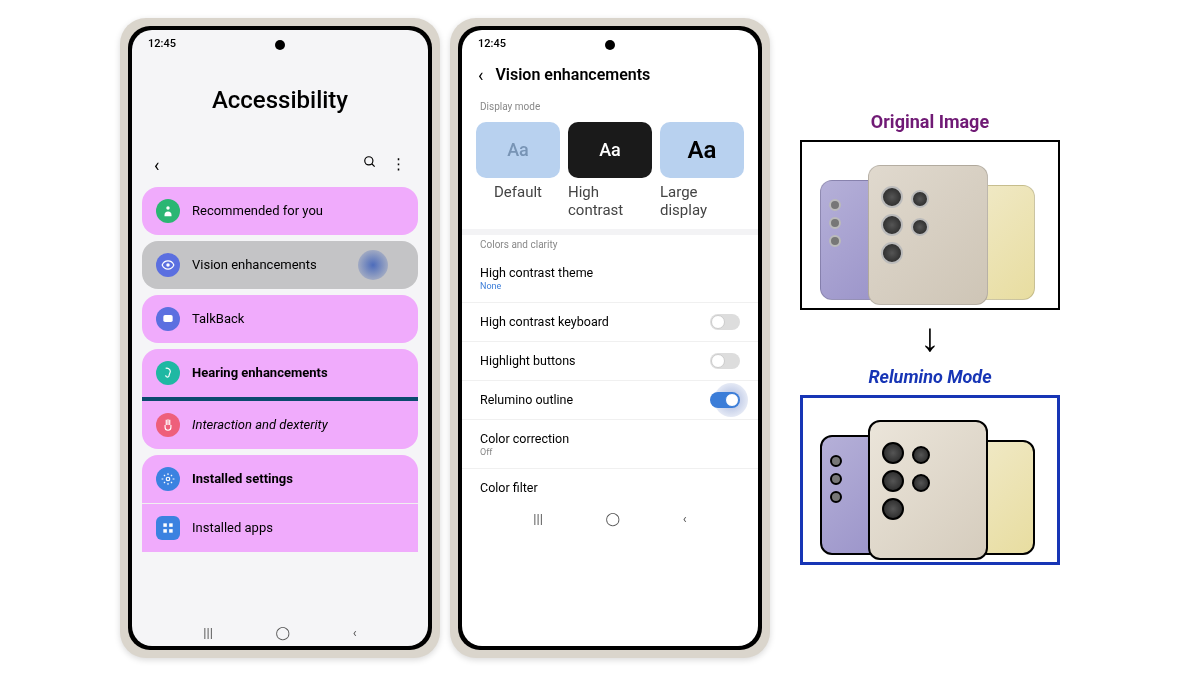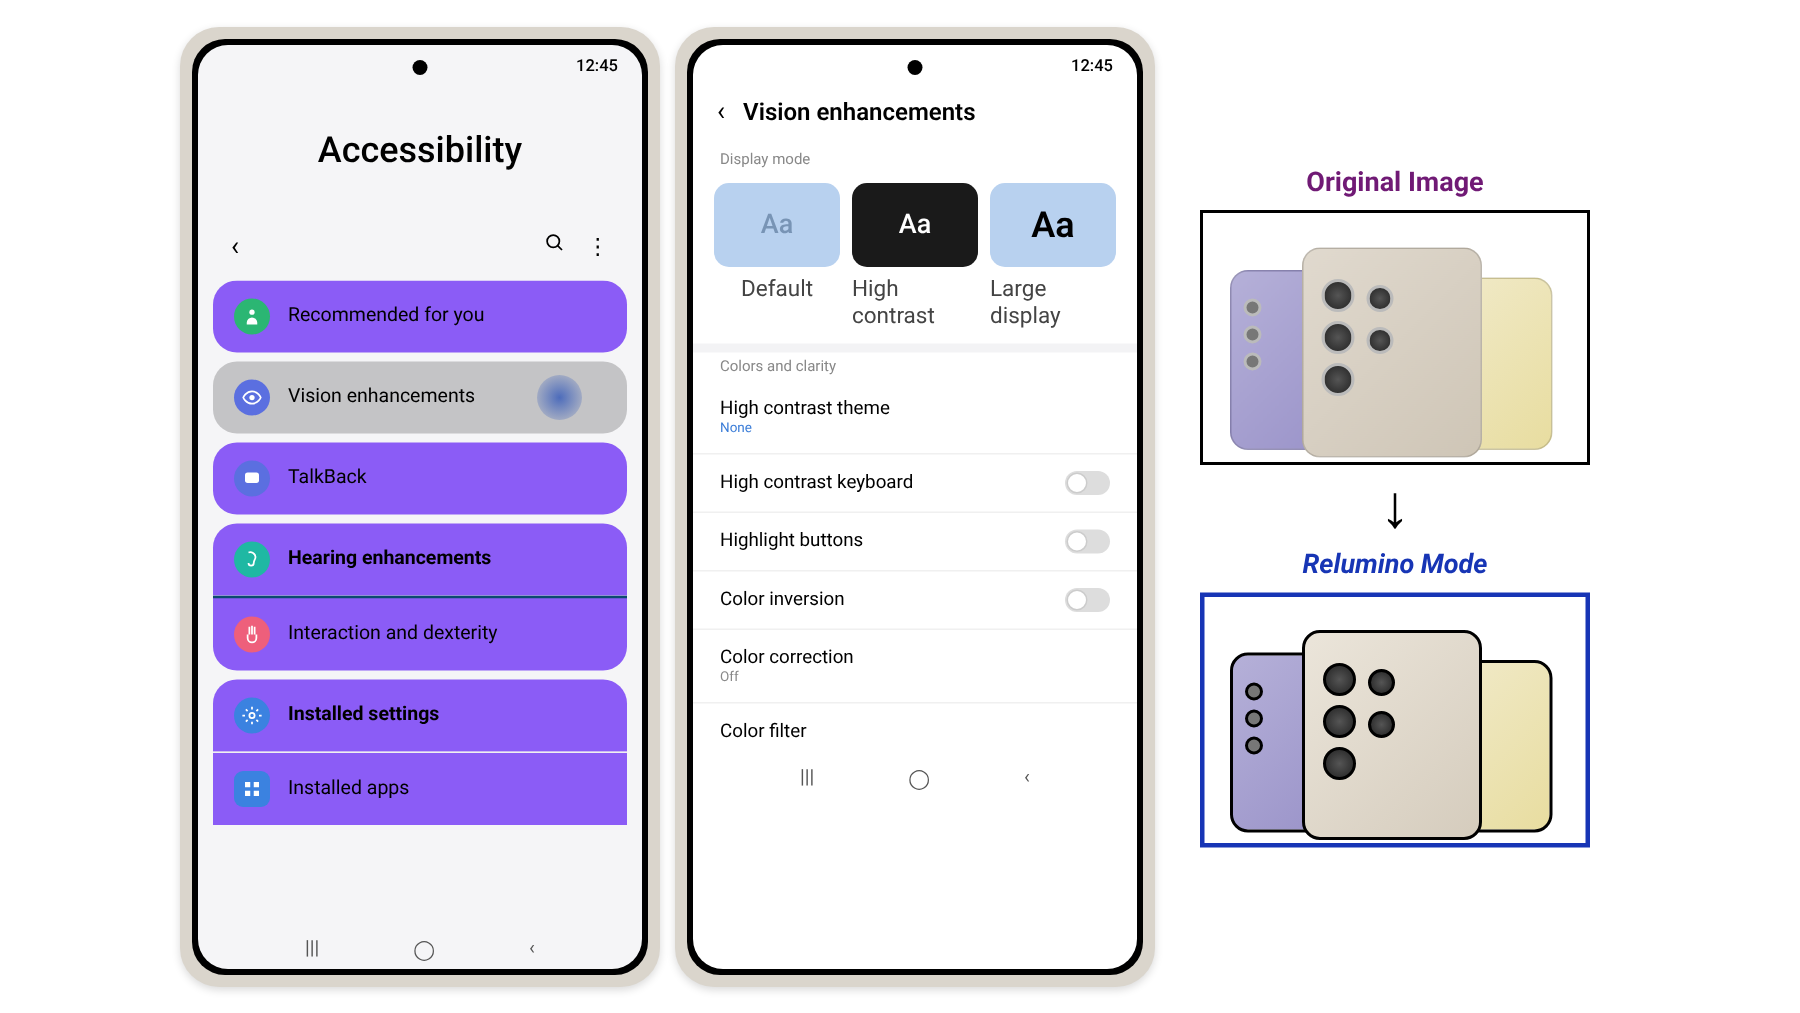--- a/index.html
+++ b/index.html
@@ -53,21 +53,20 @@
   z-index: 10;
 }
 .status-bar {
   height: 28px;
   display: flex;
   align-items: center;
   padding: 0 16px;
   font-size: 11px;
   font-weight: 500;
   color: #000;
-  justify-content: flex-end;
 }
 .nav-bar {
   height: 26px;
   display: flex;
   align-items: center;
   justify-content: space-around;
   padding: 0 40px;
 }
 .nav-bar span {
   color: #555;
@@ -97,28 +96,28 @@
 .p1-list {
   flex: 1;
   padding: 0 10px;
   overflow: hidden;
 }
 .p1-item {
   display: flex;
   align-items: center;
   gap: 12px;
   padding: 12px 14px;
-  background: #8b5cf6;
+  background: #f0abfc;
   border-radius: 0;
   position: relative;
 }
 .p1-item.alone { border-radius: 16px; margin-bottom: 6px; }
 .p1-item.top { border-radius: 16px 16px 0 0; font-weight: bold; }
 .p1-item.mid { border-radius: 0; border-top: 1px solid #f0f0f0; }
-.p1-item.bot { border-radius: 0 0 16px 16px; border-top: 2px solid #0c4a6e; margin-bottom: 6px; }
+.p1-item.bot { border-radius: 0 0 16px 16px; border-top: 4px solid #0c4a6e; margin-bottom: 6px; font-style: italic; }
 .p1-item.highlighted {
   background: #c4c4c6;
   border-radius: 16px;
   margin-bottom: 6px;
 }
 .p1-icon {
   width: 24px;
   height: 24px;
   border-radius: 50%;
   display: flex;
@@ -433,25 +432,26 @@
             <span class="p2-row-label">High contrast keyboard</span>
           </div>
         <div class="toggle"></div>
       </div>
       <div class="p2-row">
         <div class="p2-row-text">
             <span class="p2-row-label">Highlight buttons</span>
           </div>
         <div class="toggle"></div>
       </div>
-      <div class="p2-row">
+      <div class="p2-row" style="position:relative">
         <div class="p2-row-text">
-            <span class="p2-row-label">Color inversion</span>
-          </div>
-        <div class="toggle"></div>
+            <span class="p2-row-label">Relumino outline</span>
+          </div>
+        <div class="toggle-ripple"></div>
+        <div class="toggle on"></div>
       </div>
       <div class="p2-row">
         <div class="p2-row-text">
           <span class="p2-row-label">Color correction</span>
           <span class="p2-row-sub off">Off</span>
         </div>
       </div>
       <div class="p2-row" style="border-bottom:none">
         <div class="p2-row-text">
             <span class="p2-row-label">Color filter</span>

